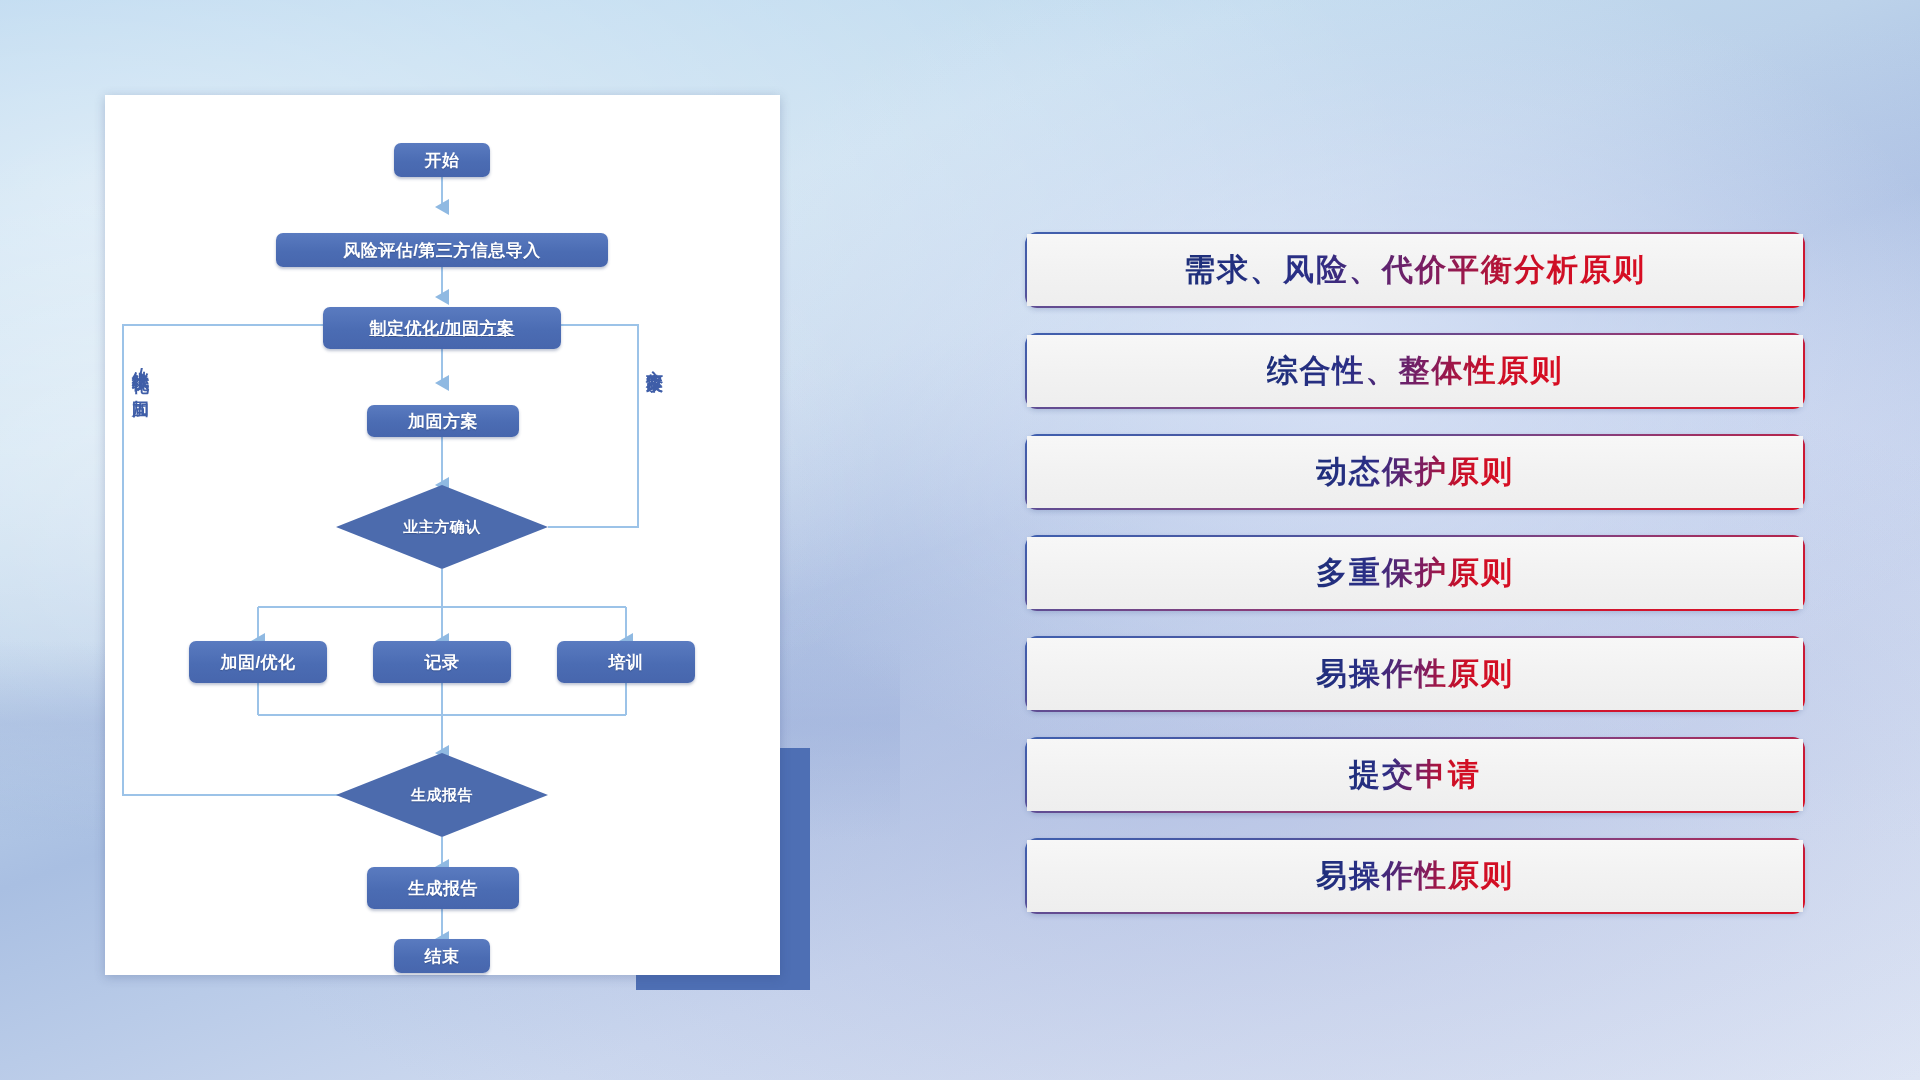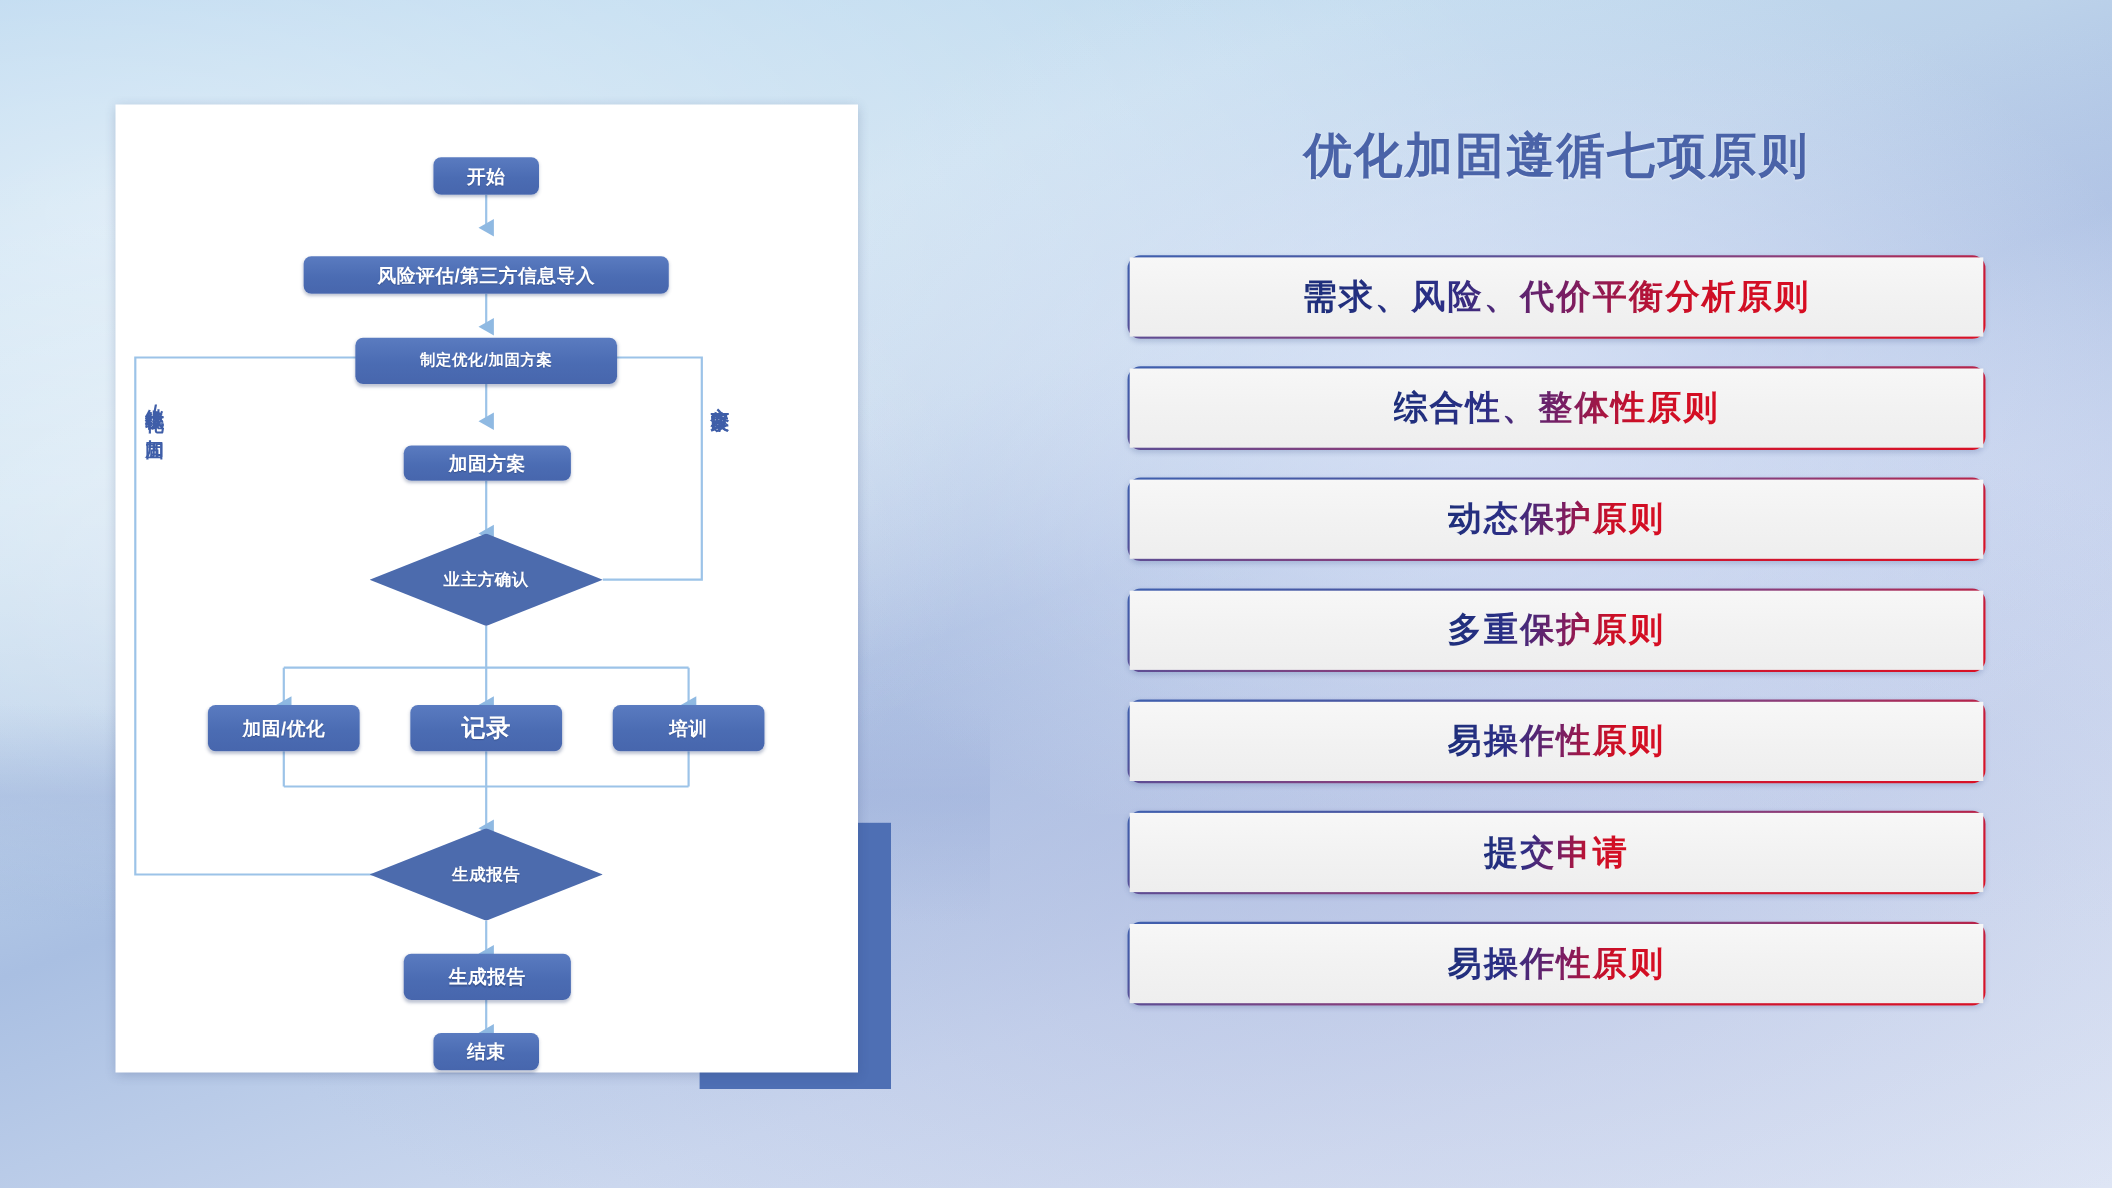--- a/index.html
+++ b/index.html
@@ -243,38 +243,38 @@
       </svg>
 
       <div class="node box" style="left:289px; top:48px; width:96px; height:34px; font-size:17px;">
         <span>开始</span>
       </div>
 
       <div class="node box" style="left:171px; top:138px; width:332px; height:34px; font-size:17px;">
         <span>风险评估/第三方信息导入</span>
       </div>
 
-      <div class="node box" style="left:218px; top:212px; width:238px; height:42px; font-size:14px;">
+      <div class="node box" style="left:218px; top:212px; width:238px; height:42px; font-size:17px;text-decoration:underline;">
         <span>制定优化/加固方案</span>
       </div>
 
       <div class="node box" style="left:262px; top:310px; width:152px; height:32px; font-size:17px;">
         <span>加固方案</span>
       </div>
 
       <div class="node diamond" style="left:231px; top:390px; width:212px; height:84px; font-size:15px;">
         <div class="diamond-shape"></div>
         <span>业主方确认</span>
       </div>
 
       <div class="node box" style="left:84px; top:546px; width:138px; height:42px; font-size:17px;">
         <span>加固/优化</span>
       </div>
 
-      <div class="node box" style="left:268px; top:546px; width:138px; height:42px; font-size:22px;">
+      <div class="node box" style="left:268px; top:546px; width:138px; height:42px; font-size:17px;">
         <span>记录</span>
       </div>
 
       <div class="node box" style="left:452px; top:546px; width:138px; height:42px; font-size:17px;">
         <span>培训</span>
       </div>
 
       <div class="node diamond" style="left:231px; top:658px; width:212px; height:84px; font-size:15px;">
         <div class="diamond-shape"></div>
         <span>生成报告</span>
@@ -290,21 +290,20 @@
 
       <div class="edge-label" style="left:27px; top:262px; font-size:17px;">继续优化/加固</div>
 
       <div class="edge-label" style="left:541px; top:262px; font-size:17px;">方案修改</div>
 
     </div>
   </div>
 
   <div id="right-pane">
 
-    <div id="principles-title">优化加固遵循七项原则</div>
 
     <div id="cards">
 
       <div class="card">
         <div class="card-inner">
           <span class="card-text">需求、风险、代价平衡分析原则</span>
         </div>
       </div>
 
       <div class="card">

